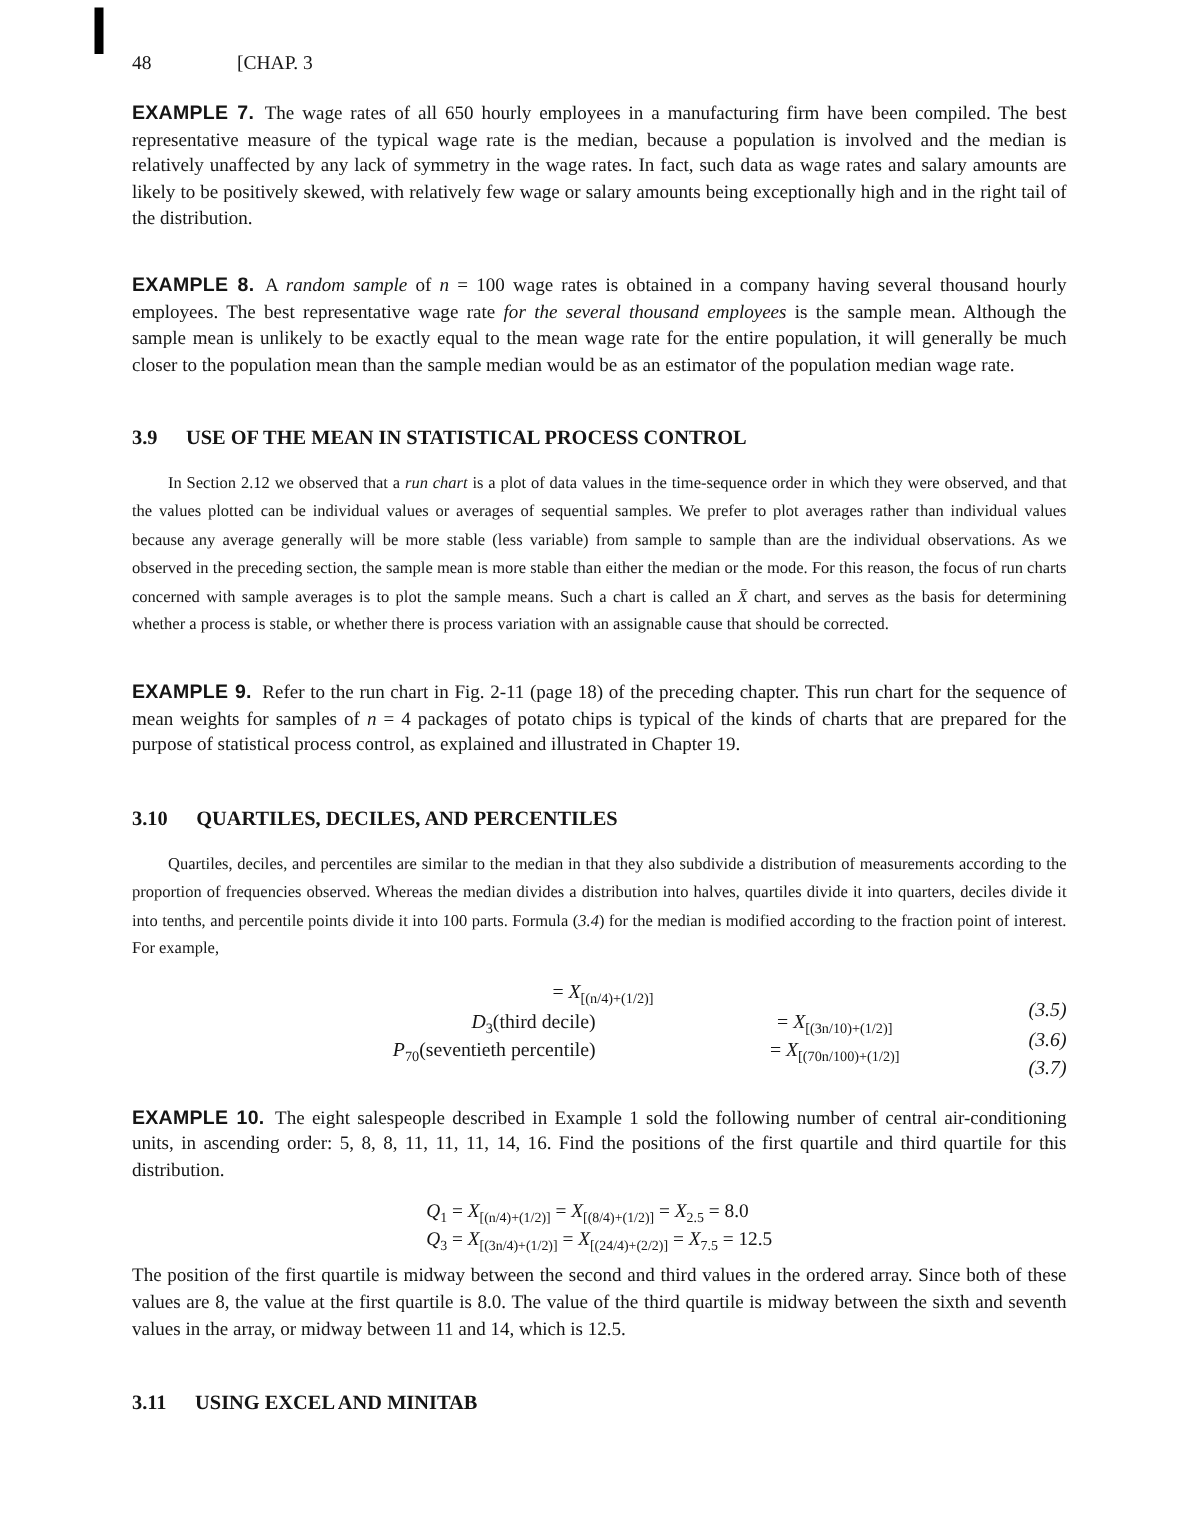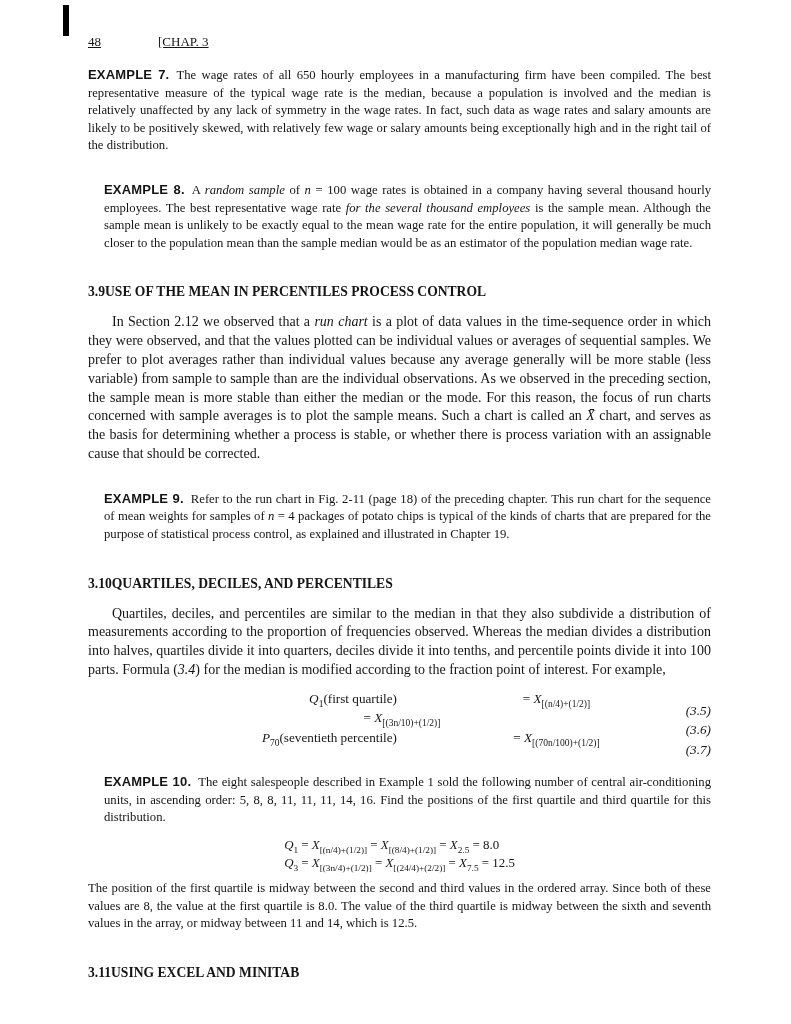--- a/index.html
+++ b/index.html
@@ -6,84 +6,84 @@
   html, body { background: #ffffff; }
   body {
     width: 791px; height: 1024px;
     position: relative; overflow: hidden;
     font-family: "Liberation Serif", serif;
     color: #151515;
   }
   .artifact { position: absolute; left: 63px; top: 5px; width: 6px; height: 31px; background: #000; }
   .page { padding: 34px 80px 0 88px; }
 
-  .header { display: flex; align-items: baseline; font-size: 13px; margin-bottom: 16px; text-decoration: underline; }
+  .header { display: flex; align-items: baseline; font-size: 13px; margin-bottom: 16px; }
   .pageno { width: 70px; }
   .running-title { flex: 1; text-align: center; letter-spacing: 0.3px; }
 
-  .para { font-size: 14px; line-height: 18.8px; text-align: justify; }
+  .para { font-size: 11px; line-height: 18.8px; text-align: justify; }
   .indent { text-indent: 24px; }
 
   .example { font-size: 12.7px; line-height: 17.6px; text-align: justify; margin-top: 20px; }
   .ex-label {
     font-family: "Liberation Sans", sans-serif;
     font-weight: bold; font-size: 13px; letter-spacing: 0.2px;
     margin-right: 7px;
   }
 
   .section-heading { font-weight: bold; font-size: 13.6px; margin-top: 32px; margin-bottom: 13px; }
-  .sec-num { }
+  .sec-num { margin-right: 19px; }
 
   .eq-block { margin: 9px 0 4px; }
   .eqrow { display: flex; align-items: baseline; font-size: 13.2px; line-height: 19.5px; position: relative; }
   .eq-lhs { flex: 1; text-align: right; }
   .eq-rhs { flex: 1; text-align: center; padding-left: 5px; }
   .eqnum { position: absolute; right: 0; top: 12px; font-style: italic; }
 
   .ex-eqs { width: fit-content; margin: 9px auto 7px; font-size: 12.9px; line-height: 18.5px; }
 
   sub { font-size: 0.72em; line-height: 0; }
   .it { font-style: italic; }
 
   .mt0 { margin-top: 0; }
-  .gap-lg { margin-top: 26px; margin-left: 16px; }
+  .gap-lg { margin-top: 26px; }
 </style>
 </head>
 <body>
 
 <div class="artifact"></div>
 
 <div class="page">
 
   <div class="header">
     <span class="pageno">48</span>
     <span>[CHAP. 3</span>
   </div>
 
   <p class="example mt0"><span class="ex-label">EXAMPLE 7.</span><span><span>The wage rates of all 650 hourly employees in a manufacturing firm have been compiled. The best representative measure of the typical wage rate is the median, because a population is involved and the median is relatively unaffected by any lack of symmetry in the wage rates. In fact, such data as wage rates and salary amounts are likely to be positively skewed, with relatively few wage or salary amounts being exceptionally high and in the right tail of the distribution.</span></span></p>
 
   <p class="example gap-lg"><span class="ex-label">EXAMPLE 8.</span><span><span>A </span><span class="it">random sample</span><span> of </span><span class="it">n</span><span> = 100 wage rates is obtained in a company having several thousand hourly employees. The best representative wage rate </span><span class="it">for the several thousand employees</span><span> is the sample mean. Although the sample mean is unlikely to be exactly equal to the mean wage rate for the entire population, it will generally be much closer to the population mean than the sample median would be as an estimator of the population median wage rate.</span></span></p>
 
-  <h2 class="section-heading"><span class="sec-num">3.9</span><span>USE OF THE MEAN IN PERCENTILES PROCESS CONTROL</span></h2>
+  <h2 class="section-heading"><span class="sec-num">3.9</span><span>USE OF THE MEAN IN STATISTICAL PROCESS CONTROL</span></h2>
 
   <p class="para indent"><span>In Section 2.12 we observed that a </span><span class="it">run chart</span><span> is a plot of data values in the time-sequence order in which they were observed, and that the values plotted can be individual values or averages of sequential samples. We prefer to plot averages rather than individual values because any average generally will be more stable (less variable) from sample to sample than are the individual observations. As we observed in the preceding section, the sample mean is more stable than either the median or the mode. For this reason, the focus of run charts concerned with sample averages is to plot the sample means. Such a chart is called an </span><span class="it">X̄</span><span> chart, and serves as the basis for determining whether a process is stable, or whether there is process variation with an assignable cause that should be corrected.</span></p>
 
   <p class="example gap-lg"><span class="ex-label">EXAMPLE 9.</span><span><span>Refer to the run chart in Fig. 2-11 (page 18) of the preceding chapter. This run chart for the sequence of mean weights for samples of </span><span class="it">n</span><span> = 4 packages of potato chips is typical of the kinds of charts that are prepared for the purpose of statistical process control, as explained and illustrated in Chapter 19.</span></span></p>
 
   <h2 class="section-heading"><span class="sec-num">3.10</span><span>QUARTILES, DECILES, AND PERCENTILES</span></h2>
 
   <p class="para indent"><span>Quartiles, deciles, and percentiles are similar to the median in that they also subdivide a distribution of measurements according to the proportion of frequencies observed. Whereas the median divides a distribution into halves, quartiles divide it into quarters, deciles divide it into tenths, and percentile points divide it into 100 parts. Formula (</span><span class="it">3.4</span><span>) for the median is modified according to the fraction point of interest. For example,</span></p>
 
   <div class="eq-block">
     <div class="eqrow">
-      <span class="eq-lhs"><span class="it">Q</span><sub>1</sub><span>(first quartile)</span></span>
       <span class="eq-rhs"><span>= </span><span class="it">X</span><sub>[(n/4)+(1/2)]</sub></span>
       <span class="eqnum">(3.5)</span>
     </div>
     <div class="eqrow">
+      <span class="eq-lhs"><span class="it">D</span><sub>3</sub><span>(third decile)</span></span>
       <span class="eq-rhs"><span>= </span><span class="it">X</span><sub>[(3n/10)+(1/2)]</sub></span>
       <span class="eqnum">(3.6)</span>
     </div>
     <div class="eqrow">
       <span class="eq-lhs"><span class="it">P</span><sub>70</sub><span>(seventieth percentile)</span></span>
       <span class="eq-rhs"><span>= </span><span class="it">X</span><sub>[(70n/100)+(1/2)]</sub></span>
       <span class="eqnum">(3.7)</span>
     </div>
   </div>
 

